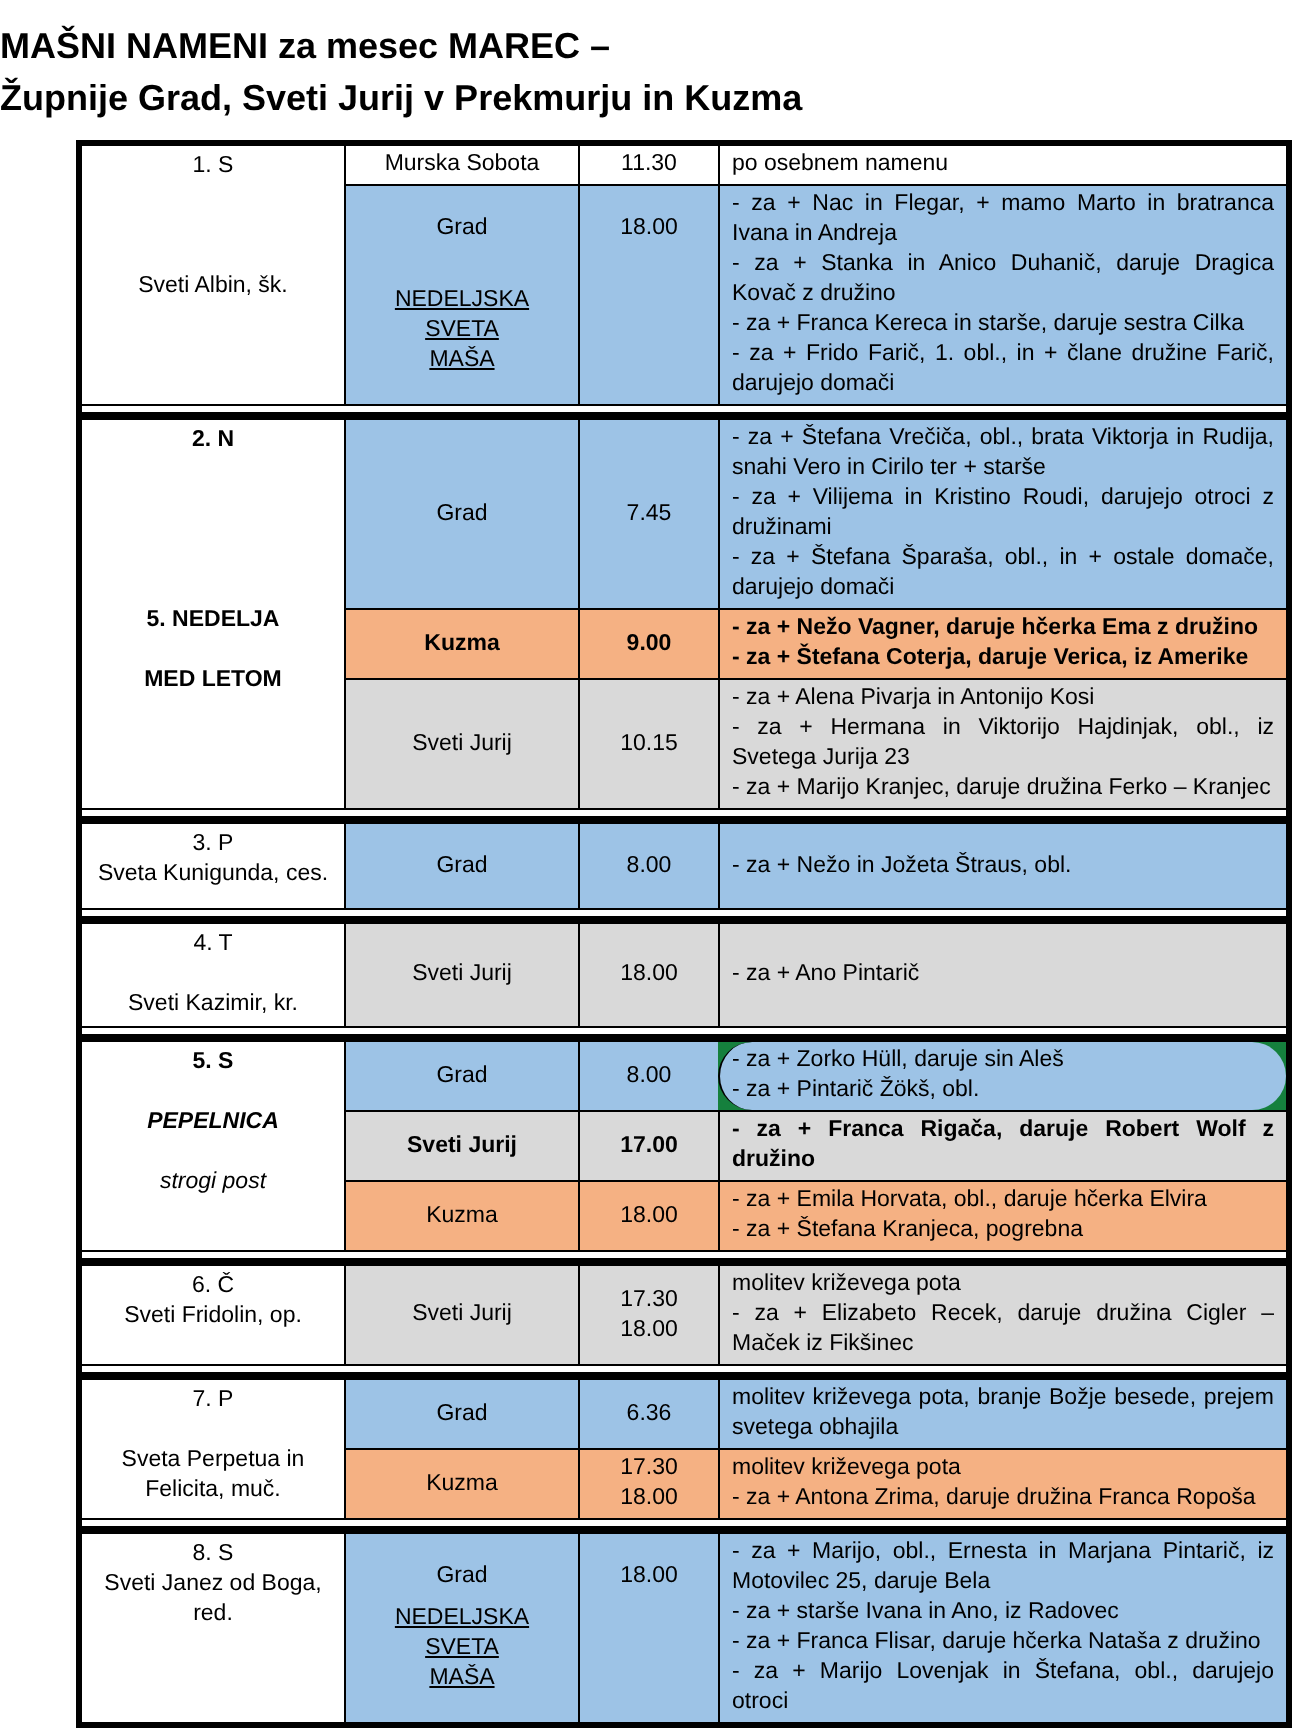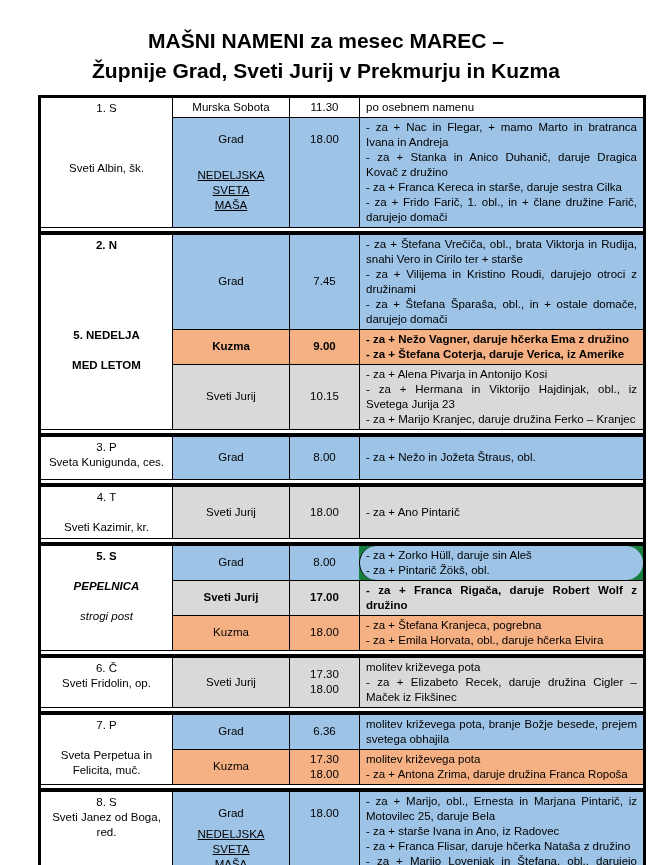--- a/index.html
+++ b/index.html
@@ -4,24 +4,24 @@
 <style>
   * { box-sizing: border-box; margin: 0; padding: 0; }
   html, body { background: #ffffff; }
   body {
     width: 652px; height: 865px;
     font-family: "Liberation Sans", sans-serif;
     color: #000;
     overflow: hidden;
   }
   .title {
-    padding-top: 26px;
-    text-align: center;
+    padding-top: 10px;
+    text-align: left;
     font-weight: bold;
-    font-size: 21px;
+    font-size: 18px;
     line-height: 1.45;
   }
   .table {
     margin: 8px 0 0 38px;
     width: 608px;
     border: 3px solid #000;
     background: #fff;
   }
   .day {
     display: grid;
@@ -207,22 +207,22 @@
       <div class="cell int rsep b" style="background: var(--gray); grid-area: 2 / 4;">
         <p>- za + Franca Rigača, daruje Robert Wolf z družino</p>
       </div>
       <div class="cell loc rsep" style="background: var(--orange); grid-area: 3 / 2;">
         <div class="locname">Kuzma</div>
       </div>
       <div class="cell time rsep" style="background: var(--orange); grid-area: 3 / 3;">
         <div class="timeline">18.00</div>
       </div>
       <div class="cell int rsep" style="background: var(--orange); grid-area: 3 / 4;">
+        <p>- za + Emila Horvata, obl., daruje hčerka Elvira</p>
         <p>- za + Štefana Kranjeca, pogrebna</p>
-        <p>- za + Emila Horvata, obl., daruje hčerka Elvira</p>
       </div>
     </div>
     <div class="day" data-services="1">
       <div class="daylabel" style="grid-row: 1 / span 1;">
         <div class="lln">6. Č</div>
         <div class="lln">Sveti Fridolin, op.</div>
       </div>
       <div class="cell loc" style="background: var(--gray); grid-area: 1 / 2;">
         <div class="locname">Sveti Jurij</div>
       </div>

